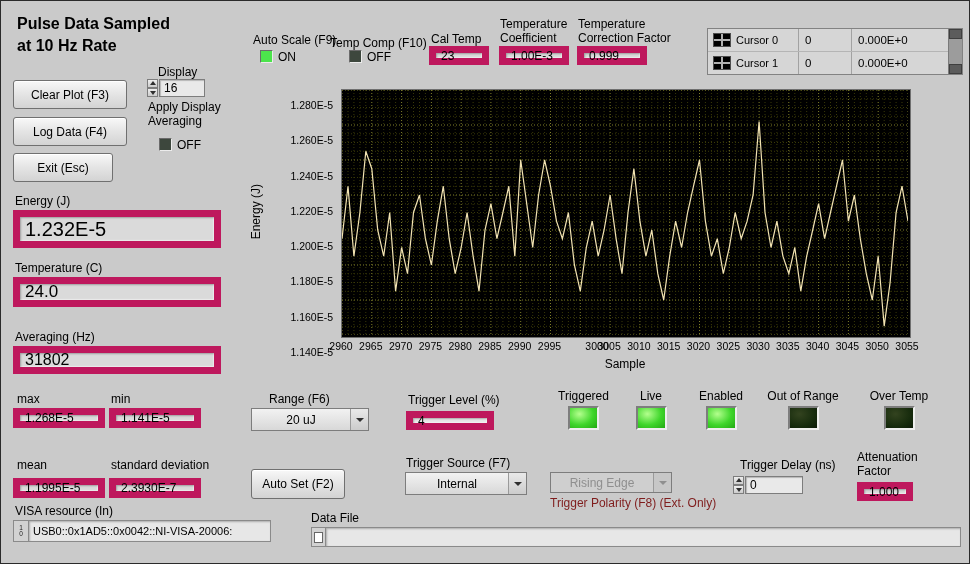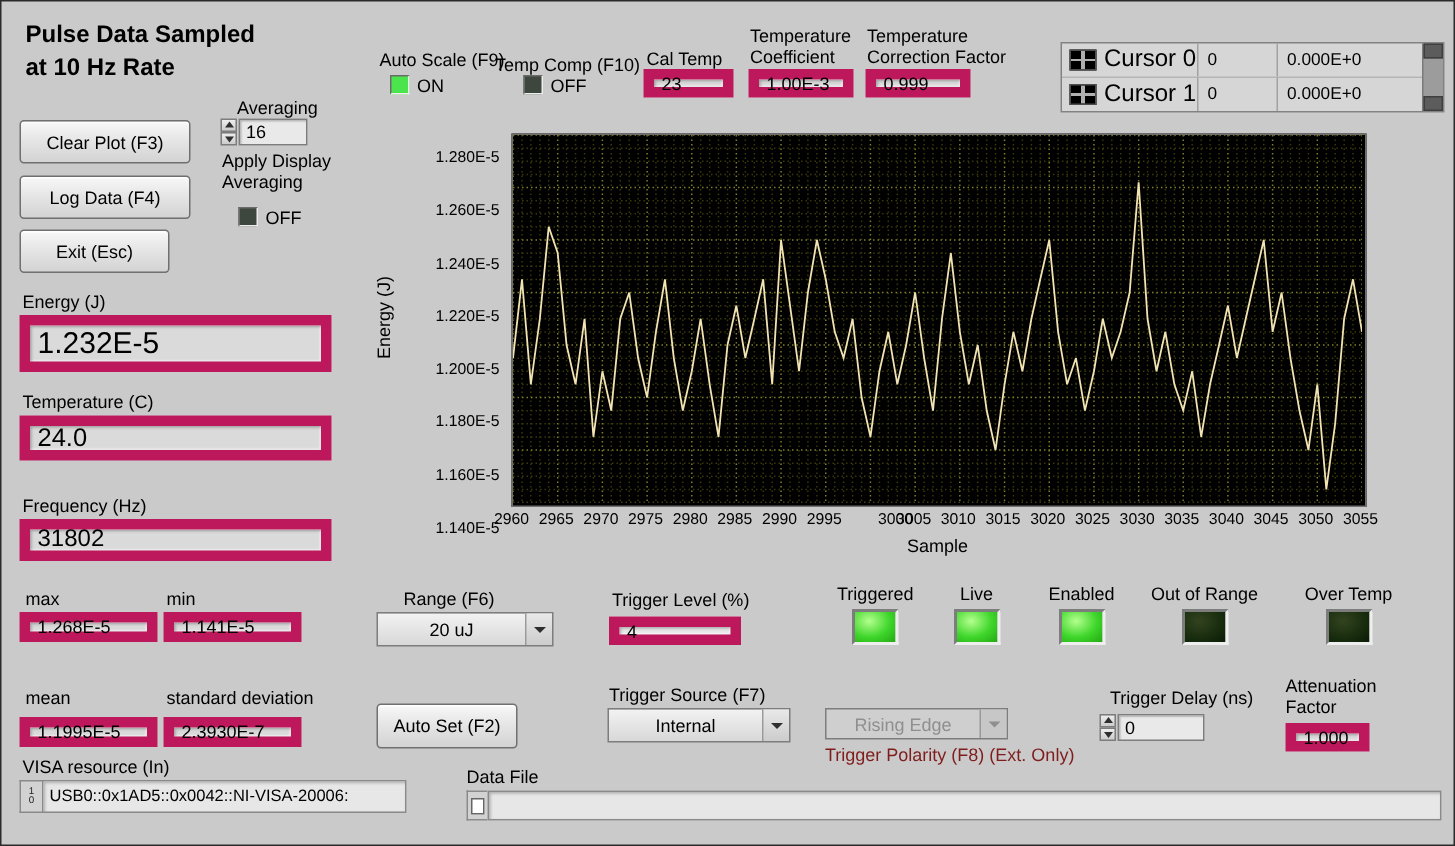--- a/index.html
+++ b/index.html
@@ -50,21 +50,21 @@
   #xlabel{position:absolute;left:340px;top:356px;width:568px;text-align:center;font-size:12px;color:#000;}
   
   #cursor-legend{position:absolute;left:706px;top:27px;width:256px;height:47px;background:#d6d6d6;
         border:1px solid #828282;display:flex;box-sizing:border-box;}
   .cl-rows{flex:1;display:flex;flex-direction:column;}
   .cl-row{flex:1;display:flex;align-items:center;border-bottom:1px solid #b5b5b5;}
   .cl-row:last-child{border-bottom:none;}
   .cl-icon{width:16px;height:12px;margin:0 5px;border:1px solid #4e4e4e;
         background:linear-gradient(transparent 42%,#b0b0b0 42% 58%,transparent 58%),
                    linear-gradient(90deg,transparent 42%,#b0b0b0 42% 58%,transparent 58%),#000;}
-  .cl-name{width:62px;font-size:16px;color:#000;}
+  .cl-name{width:62px;font-size:11px;color:#000;}
   .cl-val{font-size:11.5px;color:#000;border-left:1px solid #a2a2a2;align-self:stretch;display:flex;align-items:center;padding:0 6px;}
   .cl-val.v1{width:40px;}
   .cl-val.v2{flex:1;}
   .cl-scroll{width:13px;background:#9c9c9c;border-left:1px solid #7a7a7a;display:flex;flex-direction:column;justify-content:space-between;}
   .cl-scroll div{height:10px;background:#5c5c5c;border:1px solid #3f3f3f;box-sizing:border-box;}
   
   .pathctl{position:absolute;display:flex;align-items:stretch;}
   .io-icon{width:14px;background:#d2d2d2;border:1px solid #8a8a8a;border-right:none;display:flex;align-items:center;justify-content:center;}
   .io-icon::before{content:"1\A 0";white-space:pre;font-size:6.5px;line-height:6px;color:#222;text-align:center;}
   .file-icon{width:13px;background:#d2d2d2;border:1px solid #8a8a8a;border-right:none;display:flex;align-items:center;justify-content:center;}
@@ -79,21 +79,21 @@
 
   <div id="title">
     <div>Pulse Data Sampled</div>
     <div>at 10 Hz Rate</div>
   </div>
 
   <div class="btn" style="left:12px;top:79px;width:112px;height:27px">Clear Plot (F3)</div>
   <div class="btn" style="left:12px;top:116px;width:112px;height:27px">Log Data (F4)</div>
   <div class="btn" style="left:12px;top:152px;width:98px;height:27px">Exit (Esc)</div>
 
-  <div class="lbl" style="left:157px;top:64px">Averaging</div>
+  <div class="lbl" style="left:157px;top:64px">Display</div>
   <div class="spin" style="left:146px;top:78px">
     <div class="spin-arrows">
       <div class="spin-up"></div>
       <div class="spin-down"></div>
     </div>
     <div class="spin-field" style="width:46px">16</div>
   </div>
 
   <div class="lbl wrap" style="left:147px;top:100px;width:92px">Apply Display Averaging</div>
   <div class="bool bool-off" style="left:158px;top:137px"></div>
@@ -304,21 +304,21 @@
       <span style="left: 566px;">3055</span>
     </div>
   <div id="xlabel">Sample</div>
 
   <div class="lbl" style="left:14px;top:193px">Energy (J)</div>
   <div class="box" style="left:12px;top:209px;width:208px;height:38px;font-size:20px">1.232E-5</div>
 
   <div class="lbl" style="left:14px;top:260px">Temperature (C)</div>
   <div class="box" style="left:12px;top:276px;width:208px;height:30px;font-size:17px">24.0</div>
 
-  <div class="lbl" style="left:14px;top:329px">Frequency (Hz)</div>
+  <div class="lbl" style="left:14px;top:329px">Averaging (Hz)</div>
   <div class="box" style="left:12px;top:345px;width:208px;height:28px;font-size:16px">31802</div>
 
   <div class="lbl" style="left:16px;top:391px">max</div>
   <div class="lbl" style="left:110px;top:391px">min</div>
   <div class="box" style="left:12px;top:407px;width:92px;height:20px">1.268E-5</div>
   <div class="box" style="left:108px;top:407px;width:92px;height:20px">1.141E-5</div>
 
   <div class="lbl" style="left:16px;top:457px">mean</div>
   <div class="lbl" style="left:110px;top:457px">standard deviation</div>
   <div class="box" style="left:12px;top:477px;width:92px;height:20px">1.1995E-5</div>

